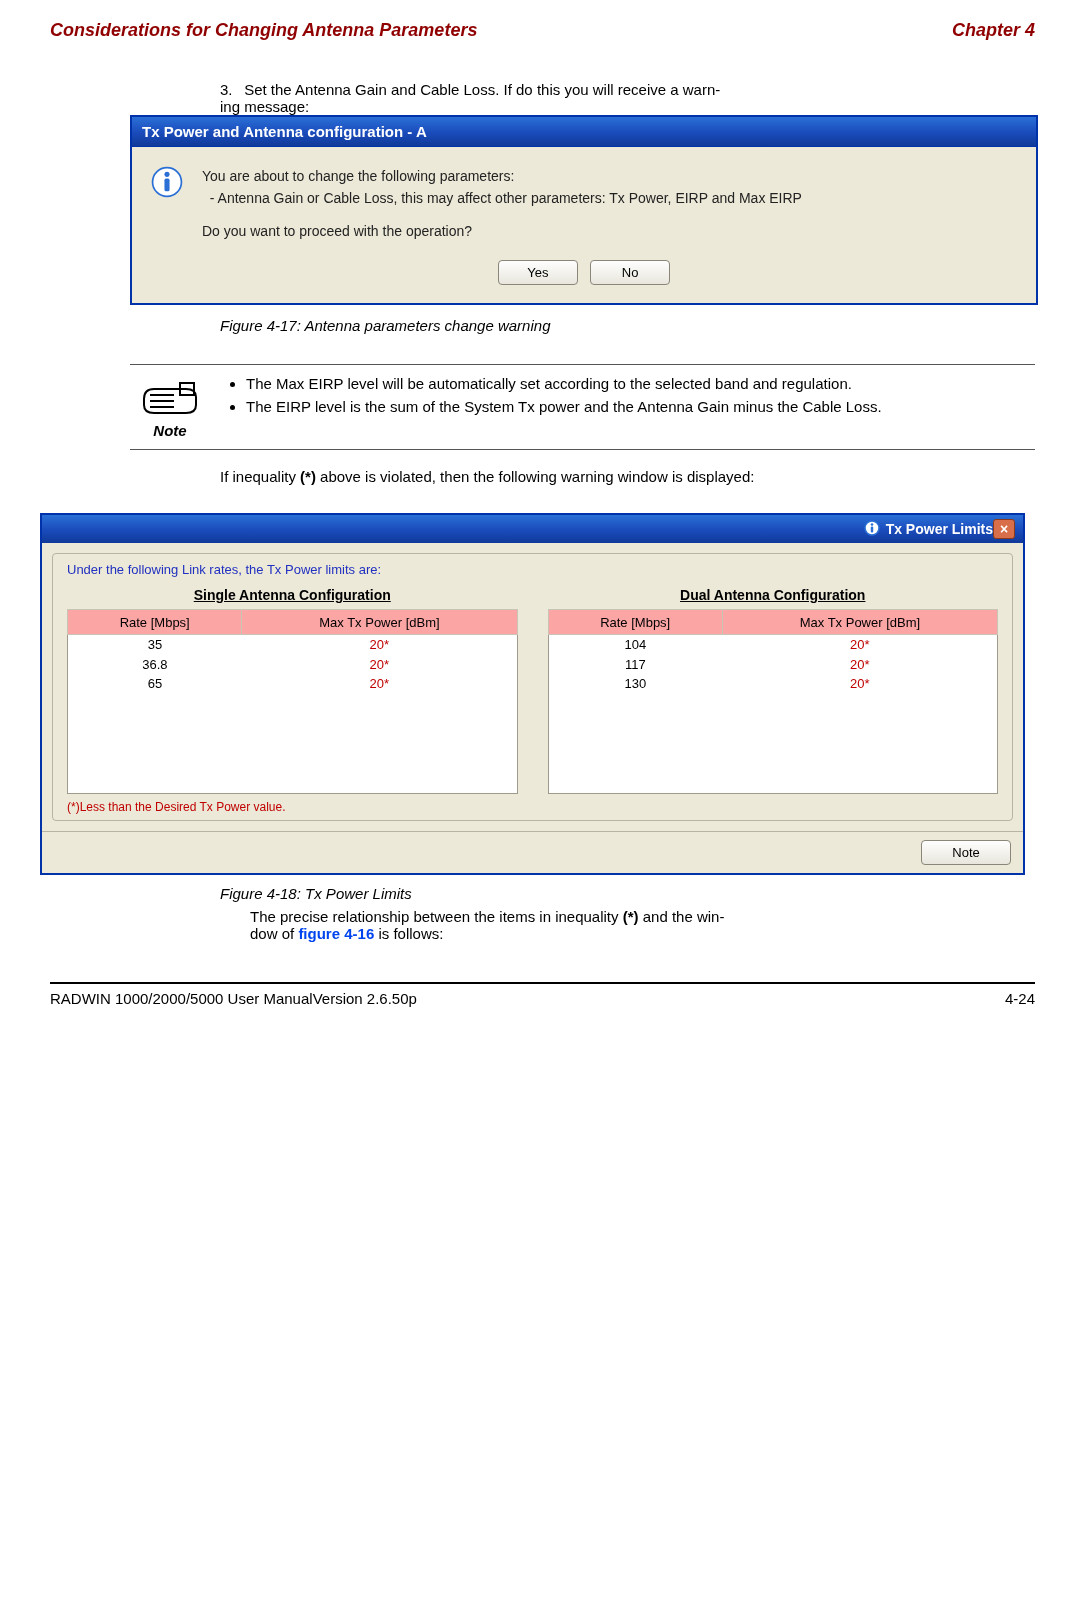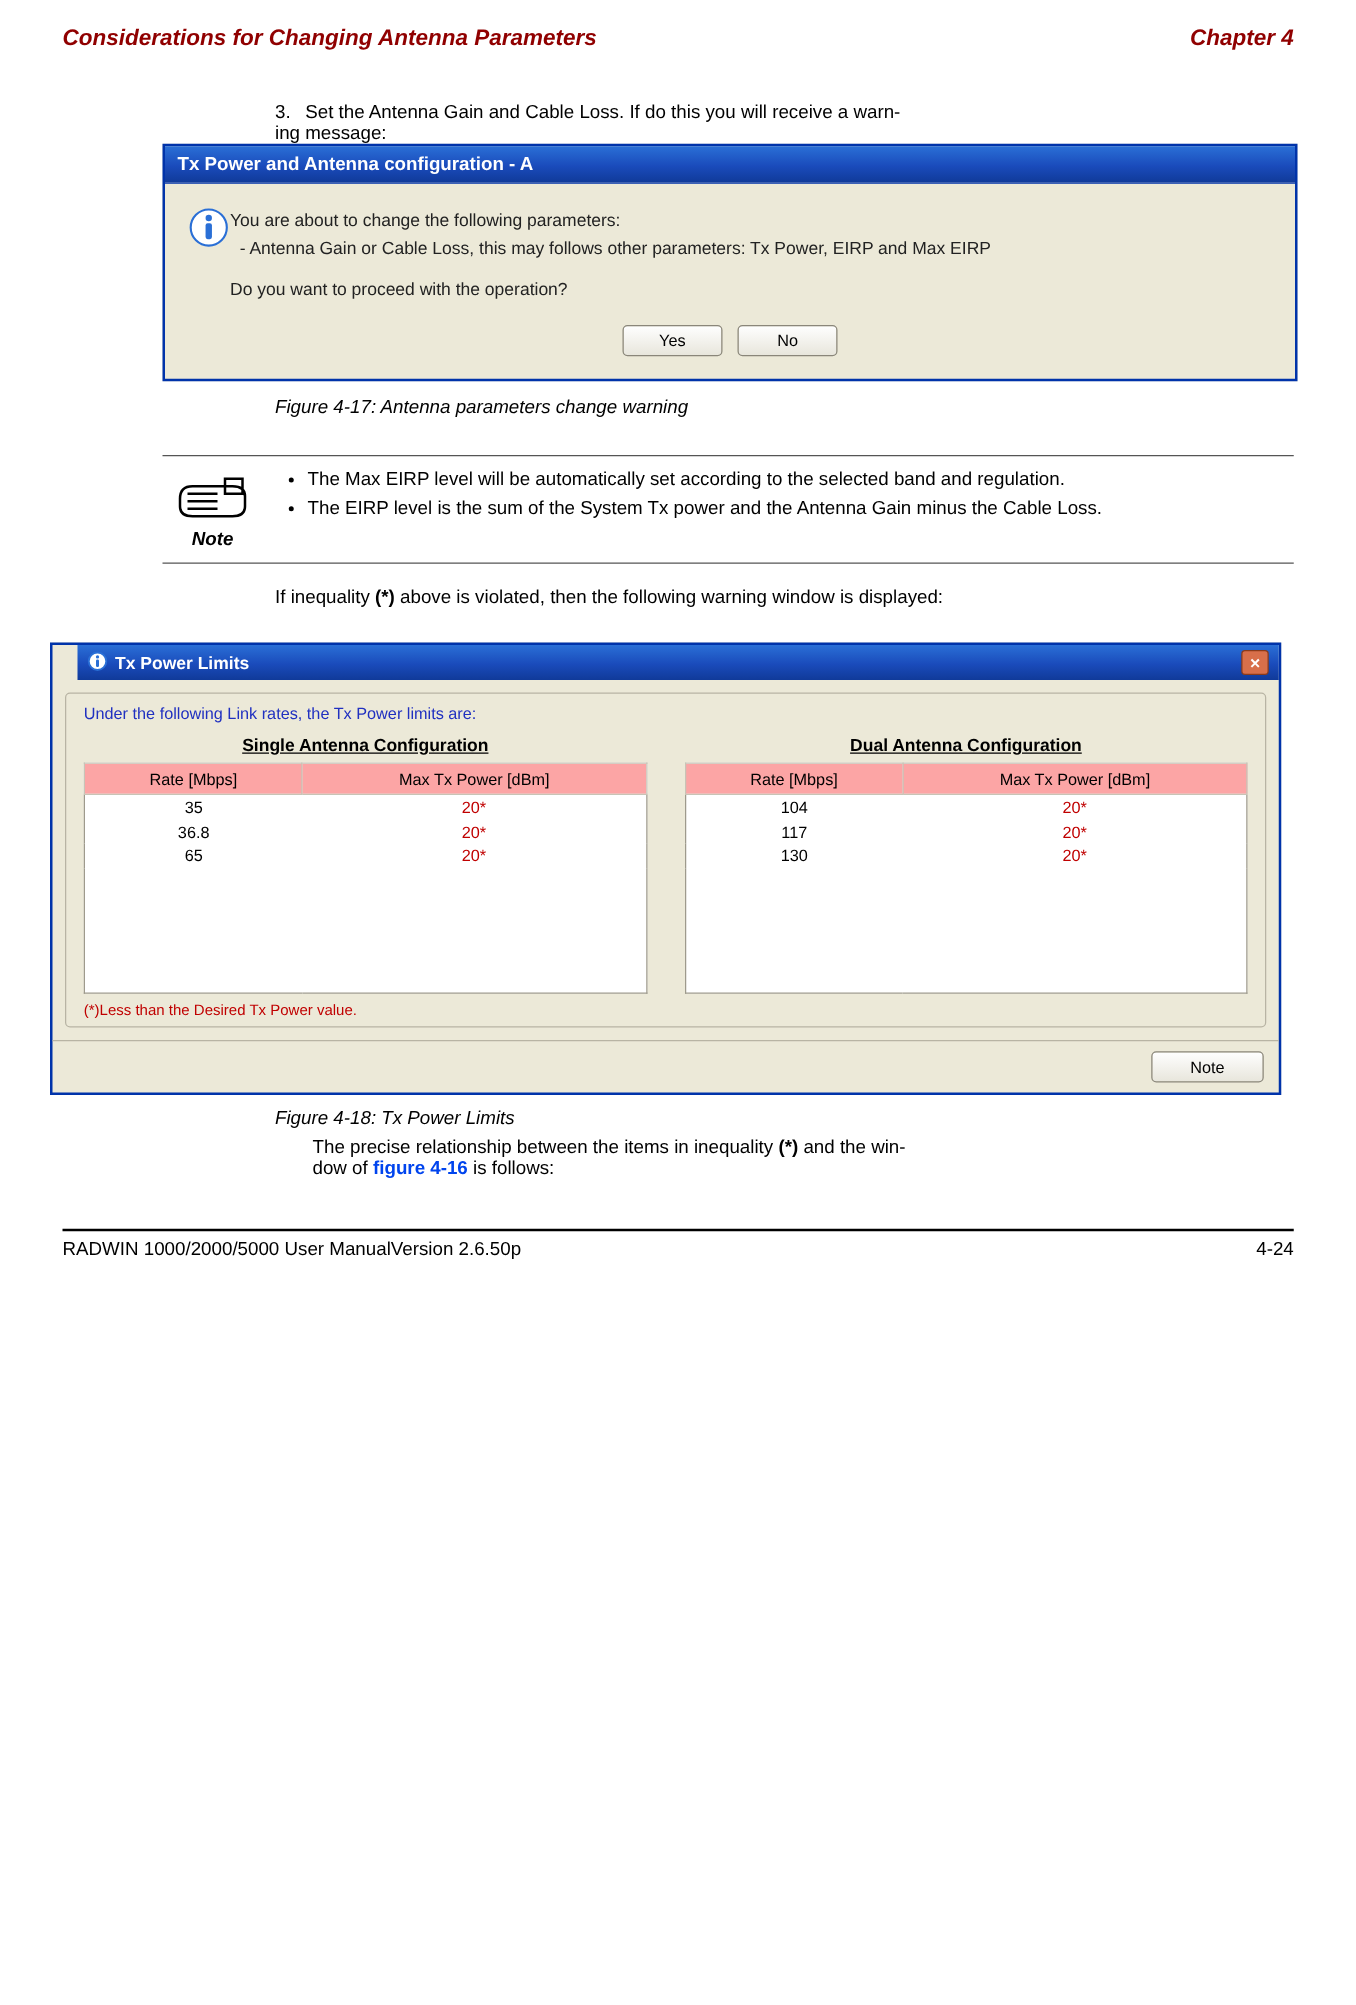--- a/index.html
+++ b/index.html
@@ -13,39 +13,39 @@
     color: #000;
   }
   .page-header { display:flex; justify-content:space-between; color:#900000; font-weight:bold; font-style:italic; font-size:18px; margin-bottom:40px; }
   .step-text { margin-left:170px; }
   .step-text .num{ display:inline-block; width:20px; }
   .figure-caption { text-align:left; font-style:italic; margin:12px 0 30px 170px; }
 
   
   .dialog1 { border:2px solid #0033aa; background:#ece9d8; width:908px; margin:0 0 0 80px; font-family:Tahoma, sans-serif; }
   .titlebar { background:linear-gradient(to bottom,#2a6fd6 0%,#1a4bbb 55%,#103a99 100%); color:#fff; padding:6px 10px; font-size:15px; font-weight:bold; border-bottom:1px solid #0033aa; }
-  .dlg1-body { padding:18px 18px 8px 18px; display:flex; align-items:flex-start; }
+  .dlg1-body { padding:18px 18px 8px 18px; display:flex; gap:18px; align-items:flex-start; }
   .info-icon svg{ width:34px; height:34px; }
   .dlg1-text { flex:1; font-size:14px; color:#222; line-height:1.6; }
   .dlg1-btnrow { text-align:center; padding:10px 0 18px 0; }
   .winbtn { display:inline-block; min-width:80px; padding:4px 16px; margin:0 4px; background:linear-gradient(#fefefe,#e8e6dc); border:1px solid #8a867a; border-radius:4px; font-size:13px; font-family:Tahoma,sans-serif; }
 
   
   .note-block { margin:10px 0 18px 80px; border-top:1px solid #555; border-bottom:1px solid #555; padding:10px 0; display:flex; gap:18px; align-items:flex-start; }
   .note-icon { text-align:center; width:80px; }
   .note-icon svg{ width:60px; height:42px; }
   .note-label{ font-style:italic; font-weight:bold; font-size:15px; margin-top:2px; }
   .note-body ul{ margin:0; padding-left:18px; }
   .note-body li{ margin-bottom:6px; }
 
   .inequality-text{ margin:14px 0 28px 170px; }
 
   
   .dialog2 { border:2px solid #0033aa; background:#ece9d8; width:985px; margin:0 0 0 -10px; font-family:Tahoma, sans-serif; }
-  .titlebar2 { background:linear-gradient(to bottom,#2a6fd6 0%,#1a4bbb 55%,#103a99 100%); color:#fff; padding:4px 8px; font-size:14px; font-weight:bold; display:flex; align-items:center; justify-content:space-between;margin-left:20px; }
+  .titlebar2 { background:linear-gradient(to bottom,#2a6fd6 0%,#1a4bbb 55%,#103a99 100%); color:#fff; padding:4px 8px; font-size:14px; font-weight:bold; display:flex; align-items:center; justify-content:flex-end; }
   .titlebar2 .ttl{ display:flex; align-items:center; gap:6px; }
   .closebtn { width:22px; height:20px; background:#d86f4a; border:1px solid #8a3a1a; border-radius:3px; text-align:center; color:#fff; font-weight:bold; line-height:18px; font-size:14px;}
   .dlg2-inner{ margin:10px; border:1px solid #b8b4a4; background:#ece9d8; padding:8px 14px 6px 14px; border-radius:4px;}
   .linkrates{ color:#2030c0; font-size:13px; margin-bottom:10px; }
   .cols { display:flex; gap:30px; }
   .cfgblock{ flex:1; }
   .cfgtitle{ font-weight:bold; text-decoration:underline; text-align:center; font-size:14px; margin-bottom:6px; }
   .tbl { width:100%; background:#fff; border:1px solid #9e9a8c; font-size:13px; border-collapse:collapse; height:185px;}
   .tbl th{ background:#fca5a5; border:1px solid #c8c4b6; font-weight:normal; padding:4px 8px; font-size:13px; }
   .tbl td{ text-align:center; padding:2px 8px; border:none; vertical-align:top; }
@@ -81,21 +81,21 @@
   <div class="dlg1-body">
     <div class="info-icon">
       <svg viewBox="0 0 40 40">
           <circle cx="20" cy="20" r="17" fill="#fff" stroke="#2a6fd6" stroke-width="2"></circle>
           <circle cx="20" cy="11" r="3" fill="#2a6fd6"></circle>
           <rect x="17" y="16" width="6" height="15" rx="2" fill="#2a6fd6"></rect>
         </svg>
     </div>
     <div class="dlg1-text">
       <div>You are about to change the following parameters:</div>
-      <div style="white-space:pre;">  - Antenna Gain or Cable Loss, this may follows other parameters: Tx Power, EIRP and Max EIRP</div>
+      <div style="white-space:pre;">  - Antenna Gain or Cable Loss, this may affect other parameters: Tx Power, EIRP and Max EIRP</div>
       <div style="height:10px"></div>
       <div>Do you want to proceed with the operation?</div>
     </div>
   </div>
   <div class="dlg1-btnrow">
     <button class="winbtn">Yes</button>
     <button class="winbtn">No</button>
   </div>
 </div>
 

